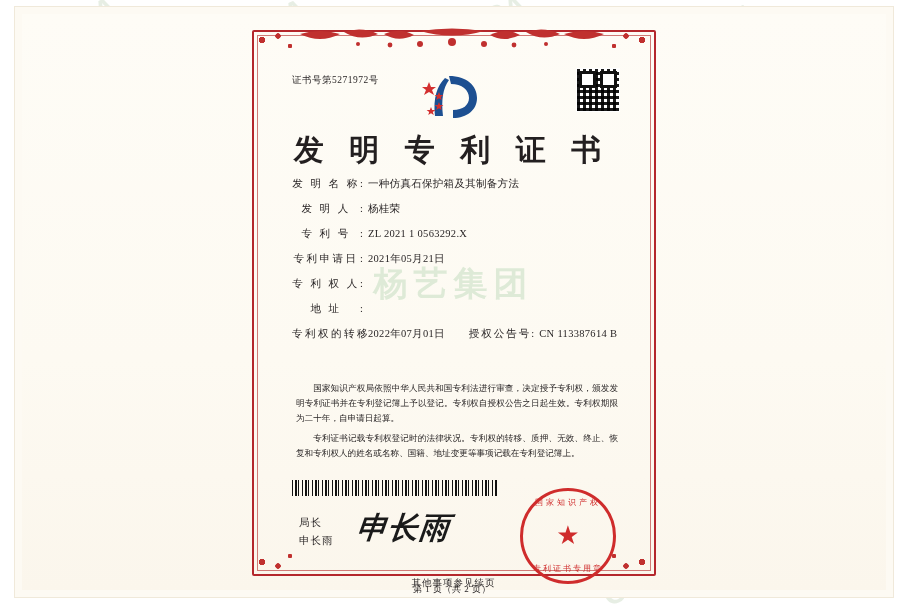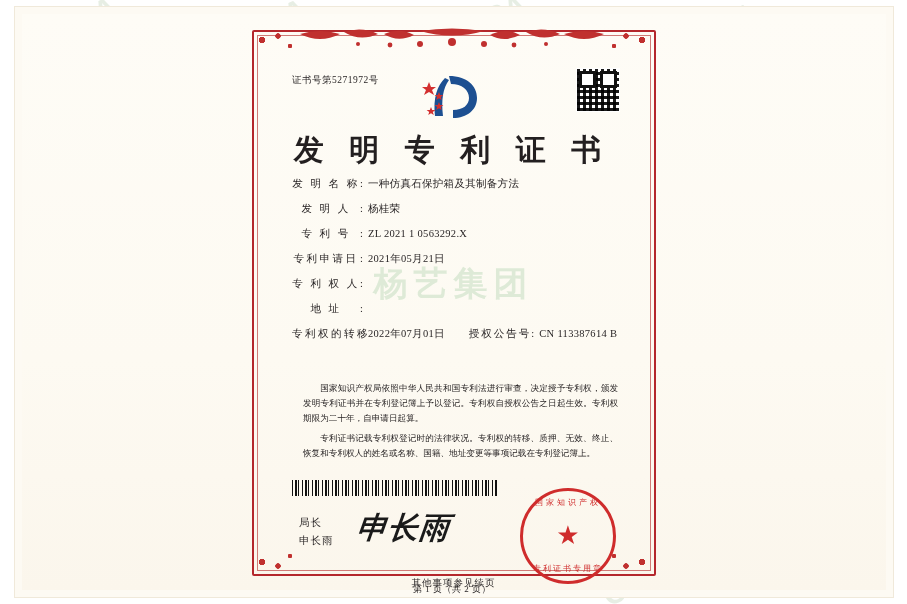--- a/index.html
+++ b/index.html
@@ -218,21 +218,21 @@
     position: absolute;
     left: 40px;
     right: 34px;
     top: 351px;
     font-size: 8.6px;
     line-height: 1.72;
     color: #231f20;
     text-align: justify;
   }
   .paras p {
-    margin: 0 0 6px 11px;
+    margin: 0 0 6px 4px;
     text-indent: 2em;
   }
 
   .barcode {
     position: absolute;
     left: 40px;
     top: 450px;
     width: 205px;
     height: 16px;
     background-image: repeating-linear-gradient(90deg,

